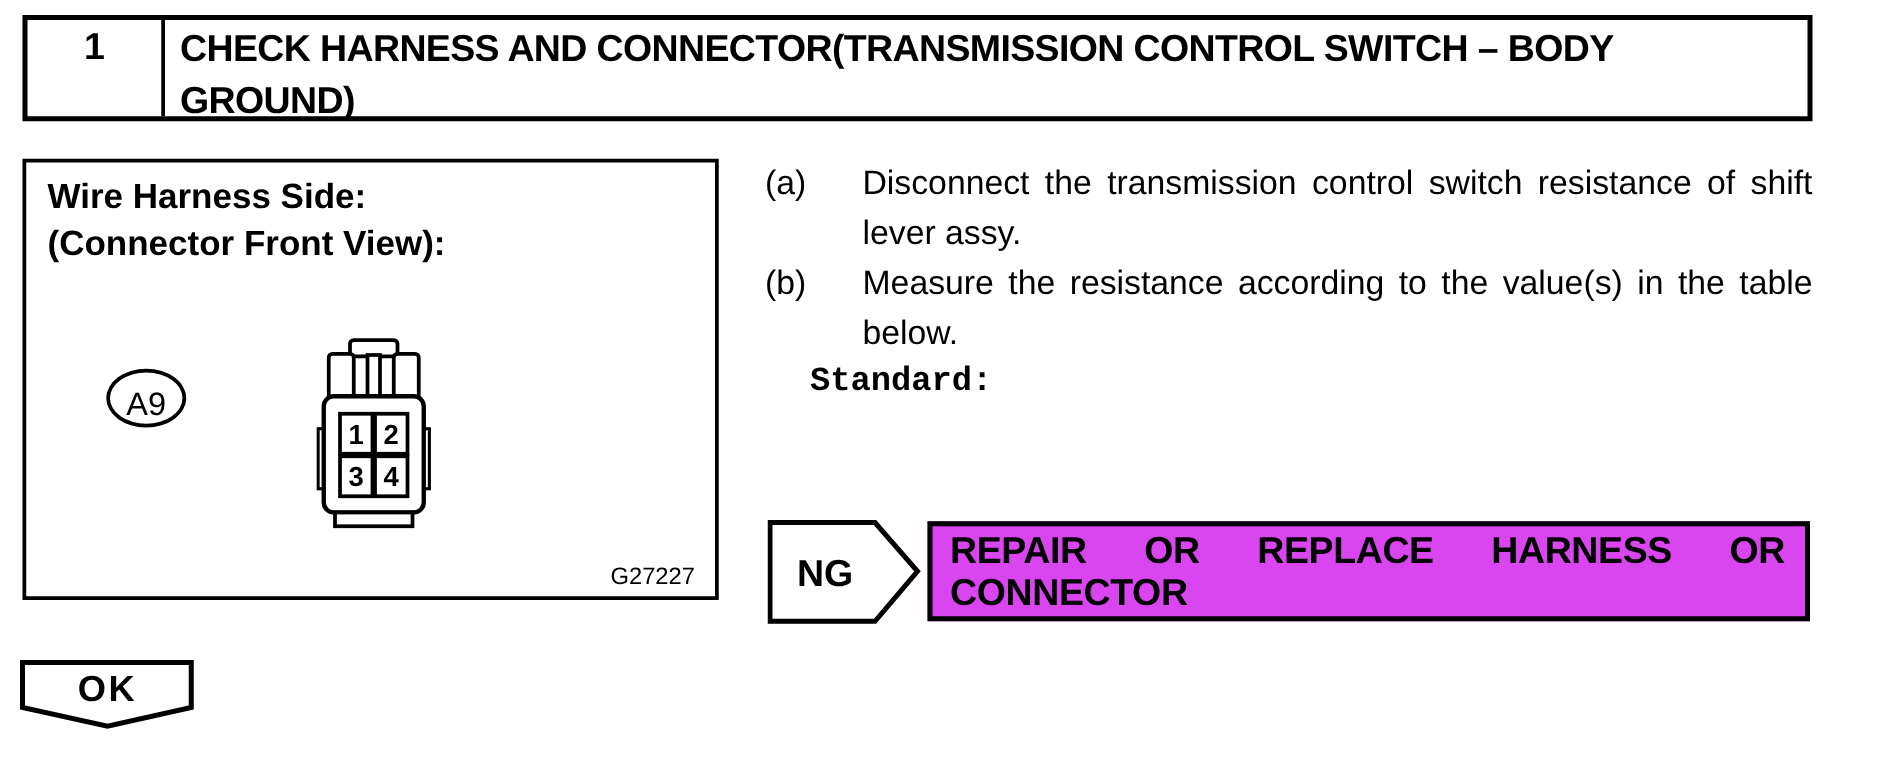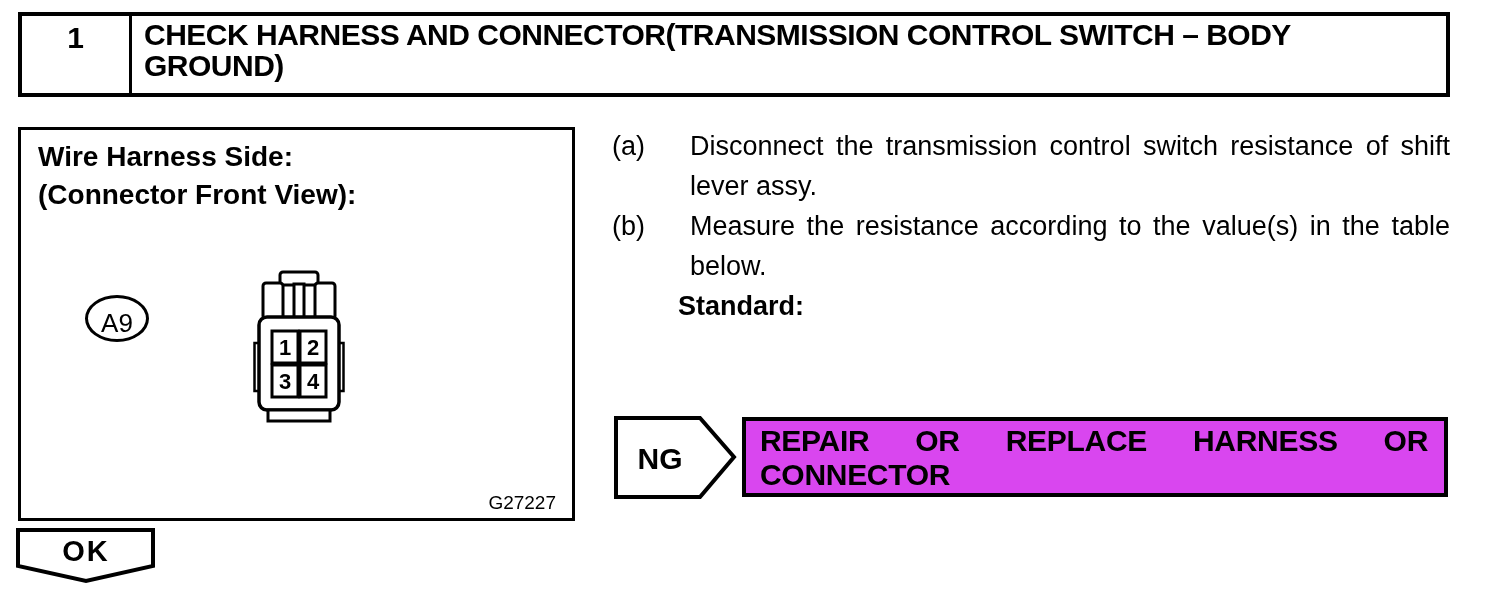--- a/index.html
+++ b/index.html
@@ -11,42 +11,42 @@
   
   .step-header {
     position:absolute; left:18px; top:12px; width:1432px; height:85px;
     border:4px solid #000; display:flex; background:#fff;
   }
   .step-number {
     width:110px; flex:0 0 110px; border-right:3px solid #000;
     font-weight:bold; font-size:30px; text-align:center; padding-top:5px;
   }
   .step-title {
-    flex:1; font-weight:bold; font-size:30px; line-height:31px;
+    flex:1; font-weight:bold; font-size:30px; line-height:41px;
     padding:3px 14px 0 12px; letter-spacing:-0.5px;
   }
   
   .figure-box {
-    position:absolute; left:18px; top:127px; width:557px; height:394px;
+    position:absolute; left:18px; top:127px; width:557px; height:353px;
     border:3px solid #000; background:#fff;
   }
   .figure-title { position:absolute; left:17px; top:8px; font-weight:bold; font-size:28px; line-height:38px; }
   .connector-oval {
     position:absolute; left:64px; top:165px; width:64px; height:47px;
     border:3px solid #000; border-radius:50%;
     display:flex; align-items:flex-end; justify-content:center; font-size:26px;
   }
   .connector-art { position:absolute; left:232px; top:140px; }
   .figure-code { position:absolute; right:16px; bottom:4px; font-size:19px; }
   
   .instructions { position:absolute; left:612px; top:126px; width:838px; font-size:27px; line-height:40px; }
   .instr-item { display:flex; }
   .instr-label { flex:0 0 78px; }
   .instr-text { flex:1; text-align:justify; }
-  .standard-label { margin-left:66px; font-weight:bold; }
+  .standard-label { margin-left:36px; font-weight:bold;font-family:Liberation Mono, monospace; }
   
   .spec-table {
     position:absolute; left:612px; top:327px; width:836px;
     border-collapse:collapse;
   }
   .spec-table td {
     border:3px solid #000; width:50%; height:37px;
     text-align:center; vertical-align:middle; font-size:21px;
   }
   

